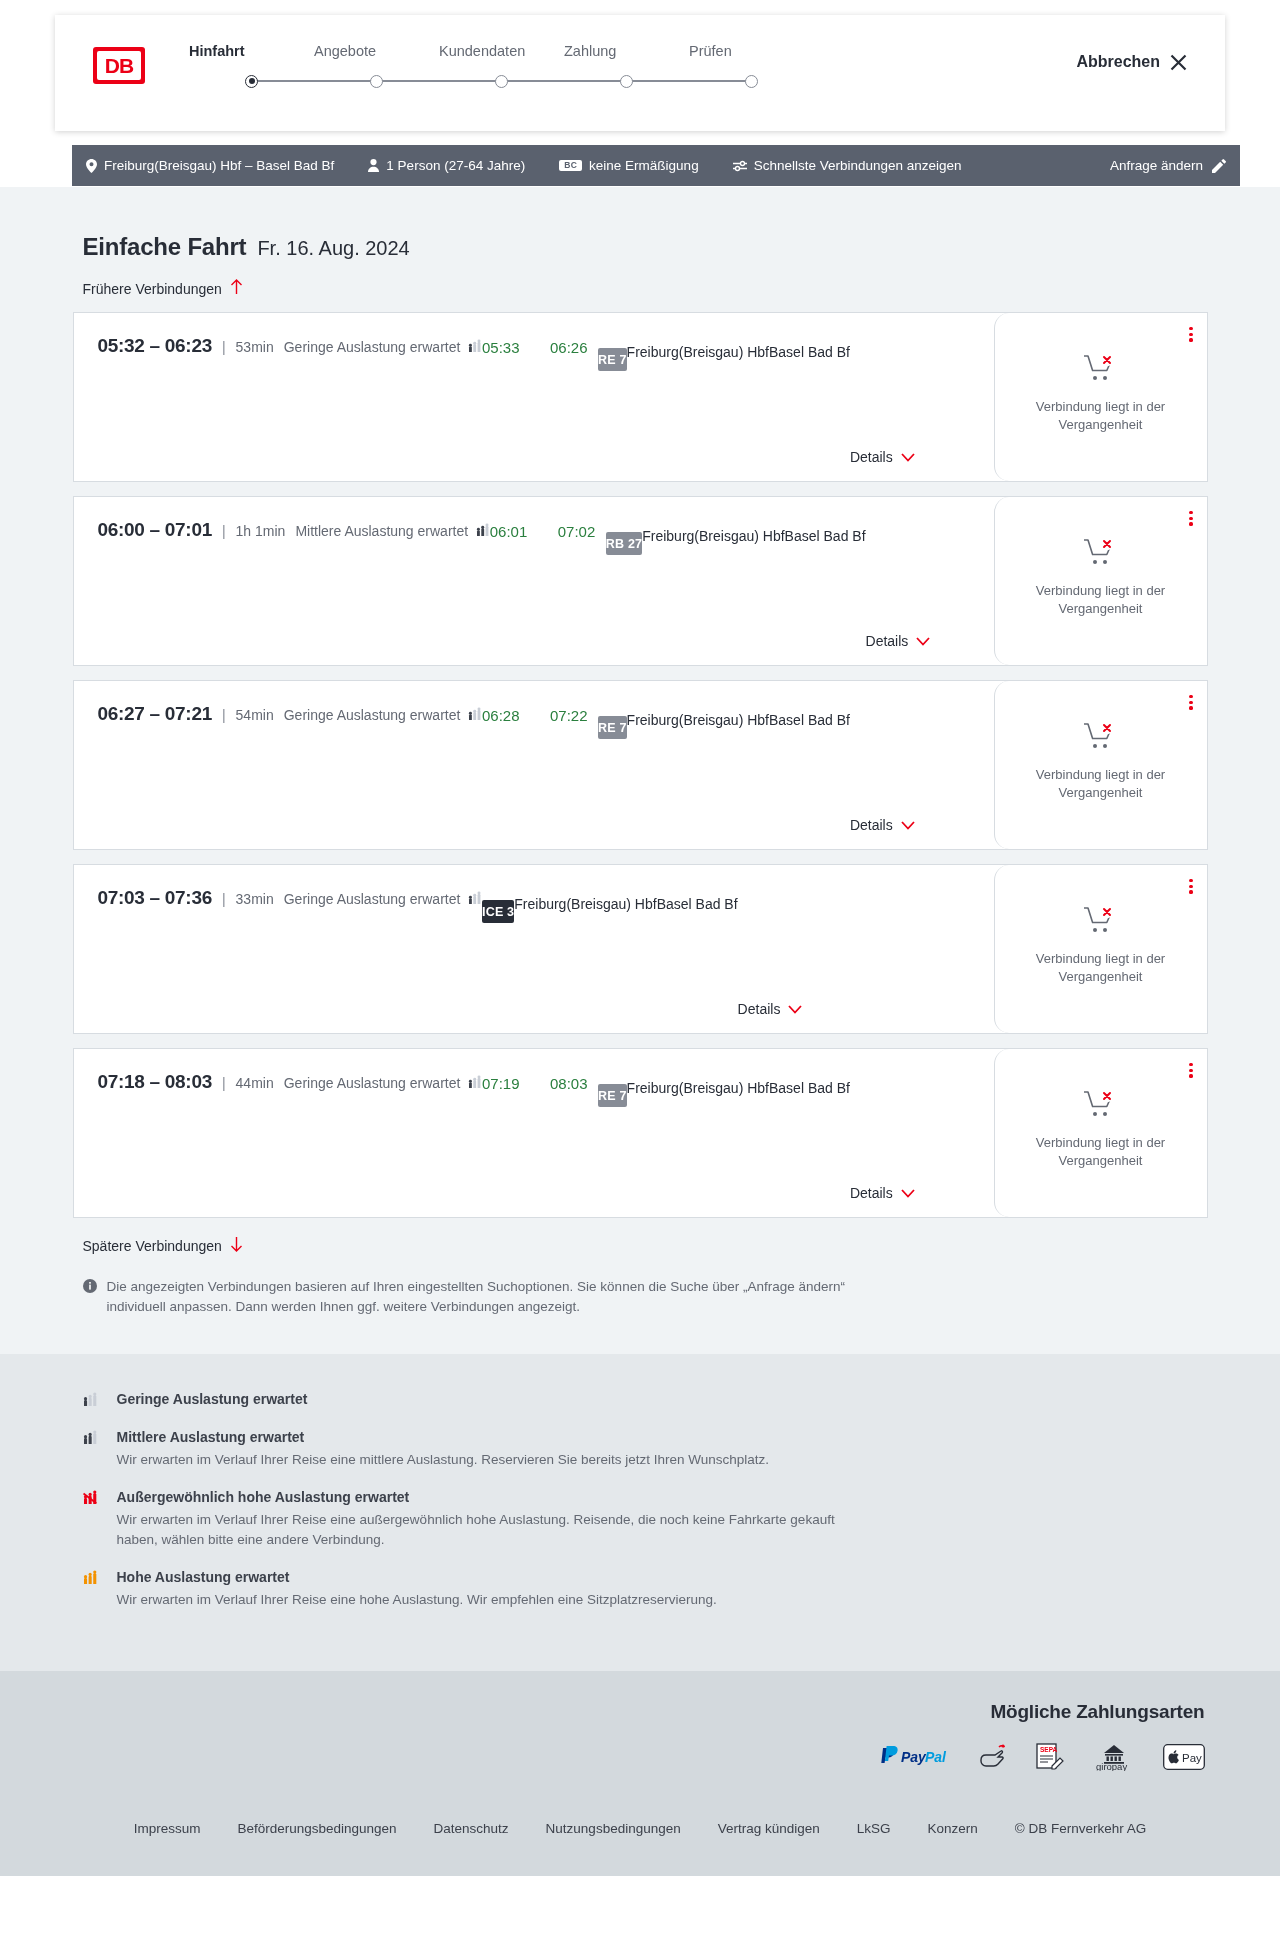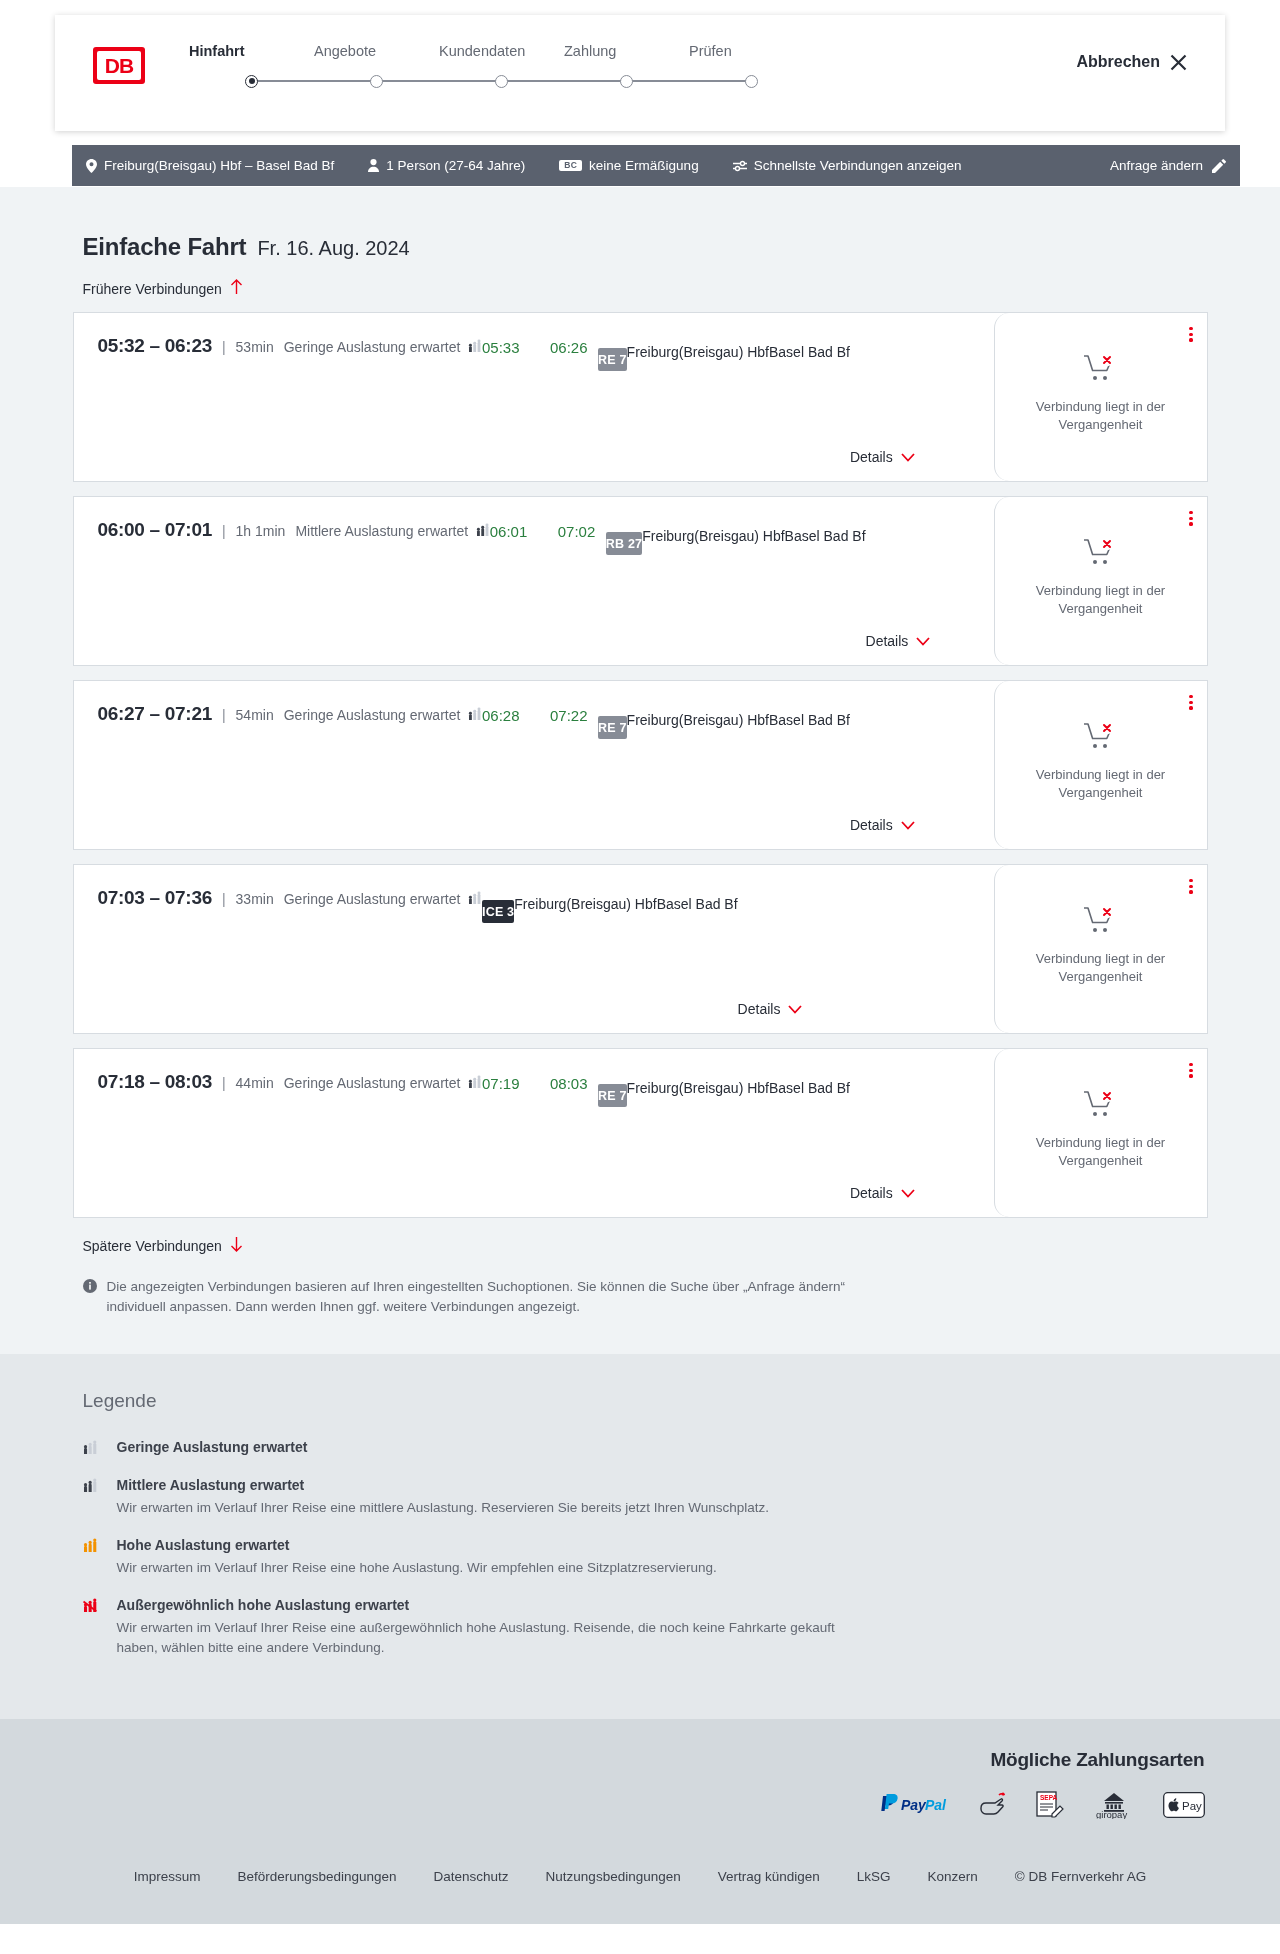--- a/index.html
+++ b/index.html
@@ -646,21 +646,20 @@
           </svg>
       </span>
       <span>Die angezeigten Verbindungen basieren auf Ihren eingestellten Suchoptionen. Sie können die Suche über „Anfrage ändern“ individuell anpassen. Dann werden Ihnen ggf. weitere Verbindungen angezeigt.</span>
     </div>
 
   </div>
 </div>
 
 <div class="legend-wrap">
   <div class="legend">
-    <div class="legend-title">Legende</div>
     <div id="legend-items">
         <div class="legend-item">
           <span class="legend-ico"><svg width="14.700000000000001" height="14" viewBox="0 0 14.700000000000001 14">
               <circle cx="2.54" cy="6.720000000000001" r="1.61" fill="#3c414b"></circle>
               <path d="M1 14 v-4.76 a1.54 1.54 0 0 1 3.08 0 V14 z" fill="#3c414b"></path>
               <circle cx="7.16" cy="4.48" r="1.61" fill="#c9ced6"></circle>
               <path d="M5.62 14 v-7 a1.54 1.54 0 0 1 3.08 0 V14 z" fill="#c9ced6"></path>
               <circle cx="11.780000000000001" cy="2.1000000000000014" r="1.61" fill="#c9ced6"></circle>
               <path d="M10.24 14 v-9.379999999999999 a1.54 1.54 0 0 1 3.08 0 V14 z" fill="#c9ced6"></path>
             </svg></span>
@@ -672,40 +671,40 @@
               <path d="M1 14 v-4.76 a1.54 1.54 0 0 1 3.08 0 V14 z" fill="#3c414b"></path>
               <circle cx="7.16" cy="4.48" r="1.61" fill="#3c414b"></circle>
               <path d="M5.62 14 v-7 a1.54 1.54 0 0 1 3.08 0 V14 z" fill="#3c414b"></path>
               <circle cx="11.780000000000001" cy="2.1000000000000014" r="1.61" fill="#c9ced6"></circle>
               <path d="M10.24 14 v-9.379999999999999 a1.54 1.54 0 0 1 3.08 0 V14 z" fill="#c9ced6"></path>
             </svg></span>
           <span><span class="legend-label">Mittlere Auslastung erwartet</span><div class="legend-desc">Wir erwarten im Verlauf Ihrer Reise eine mittlere Auslastung. Reservieren Sie bereits jetzt Ihren Wunschplatz.</div></span>
         </div>
         <div class="legend-item">
           <span class="legend-ico"><svg width="14.700000000000001" height="14" viewBox="0 0 14.700000000000001 14">
-              <circle cx="2.54" cy="6.720000000000001" r="1.61" fill="#f39200"></circle>
-              <path d="M1 14 v-4.76 a1.54 1.54 0 0 1 3.08 0 V14 z" fill="#f39200"></path>
-              <circle cx="7.16" cy="4.48" r="1.61" fill="#f39200"></circle>
-              <path d="M5.62 14 v-7 a1.54 1.54 0 0 1 3.08 0 V14 z" fill="#f39200"></path>
-              <circle cx="11.780000000000001" cy="2.1000000000000014" r="1.61" fill="#f39200"></circle>
-              <path d="M10.24 14 v-9.379999999999999 a1.54 1.54 0 0 1 3.08 0 V14 z" fill="#f39200"></path>
-            </svg></span>
-          <span><span class="legend-label">Hohe Auslastung erwartet</span><div class="legend-desc">Wir erwarten im Verlauf Ihrer Reise eine hohe Auslastung. Wir empfehlen eine Sitzplatzreservierung.</div></span>
-        </div>
-        <div class="legend-item">
-          <span class="legend-ico"><svg width="14.700000000000001" height="14" viewBox="0 0 14.700000000000001 14">
               <circle cx="2.54" cy="6.720000000000001" r="1.61" fill="#ec0016"></circle>
               <path d="M1 14 v-4.76 a1.54 1.54 0 0 1 3.08 0 V14 z" fill="#ec0016"></path>
               <circle cx="7.16" cy="4.48" r="1.61" fill="#ec0016"></circle>
               <path d="M5.62 14 v-7 a1.54 1.54 0 0 1 3.08 0 V14 z" fill="#ec0016"></path>
               <circle cx="11.780000000000001" cy="2.1000000000000014" r="1.61" fill="#ec0016"></circle>
               <path d="M10.24 14 v-9.379999999999999 a1.54 1.54 0 0 1 3.08 0 V14 z" fill="#ec0016"></path>
               <path d="M0.5 3.5 L13.299999999999999 13.299999999999999" stroke="#ec0016" stroke-width="1.82"></path>
             </svg></span>
           <span><span class="legend-label">Außergewöhnlich hohe Auslastung erwartet</span><div class="legend-desc">Wir erwarten im Verlauf Ihrer Reise eine außergewöhnlich hohe Auslastung. Reisende, die noch keine Fahrkarte gekauft haben, wählen bitte eine andere Verbindung.</div></span>
+        </div>
+        <div class="legend-item">
+          <span class="legend-ico"><svg width="14.700000000000001" height="14" viewBox="0 0 14.700000000000001 14">
+              <circle cx="2.54" cy="6.720000000000001" r="1.61" fill="#f39200"></circle>
+              <path d="M1 14 v-4.76 a1.54 1.54 0 0 1 3.08 0 V14 z" fill="#f39200"></path>
+              <circle cx="7.16" cy="4.48" r="1.61" fill="#f39200"></circle>
+              <path d="M5.62 14 v-7 a1.54 1.54 0 0 1 3.08 0 V14 z" fill="#f39200"></path>
+              <circle cx="11.780000000000001" cy="2.1000000000000014" r="1.61" fill="#f39200"></circle>
+              <path d="M10.24 14 v-9.379999999999999 a1.54 1.54 0 0 1 3.08 0 V14 z" fill="#f39200"></path>
+            </svg></span>
+          <span><span class="legend-label">Hohe Auslastung erwartet</span><div class="legend-desc">Wir erwarten im Verlauf Ihrer Reise eine hohe Auslastung. Wir empfehlen eine Sitzplatzreservierung.</div></span>
         </div>
       </div>
   </div>
 </div>
 
 <div class="pay-wrap">
   <div class="pay-inner">
     <div class="pay-title">Mögliche Zahlungsarten</div>
     <div class="pay-icons">
 

